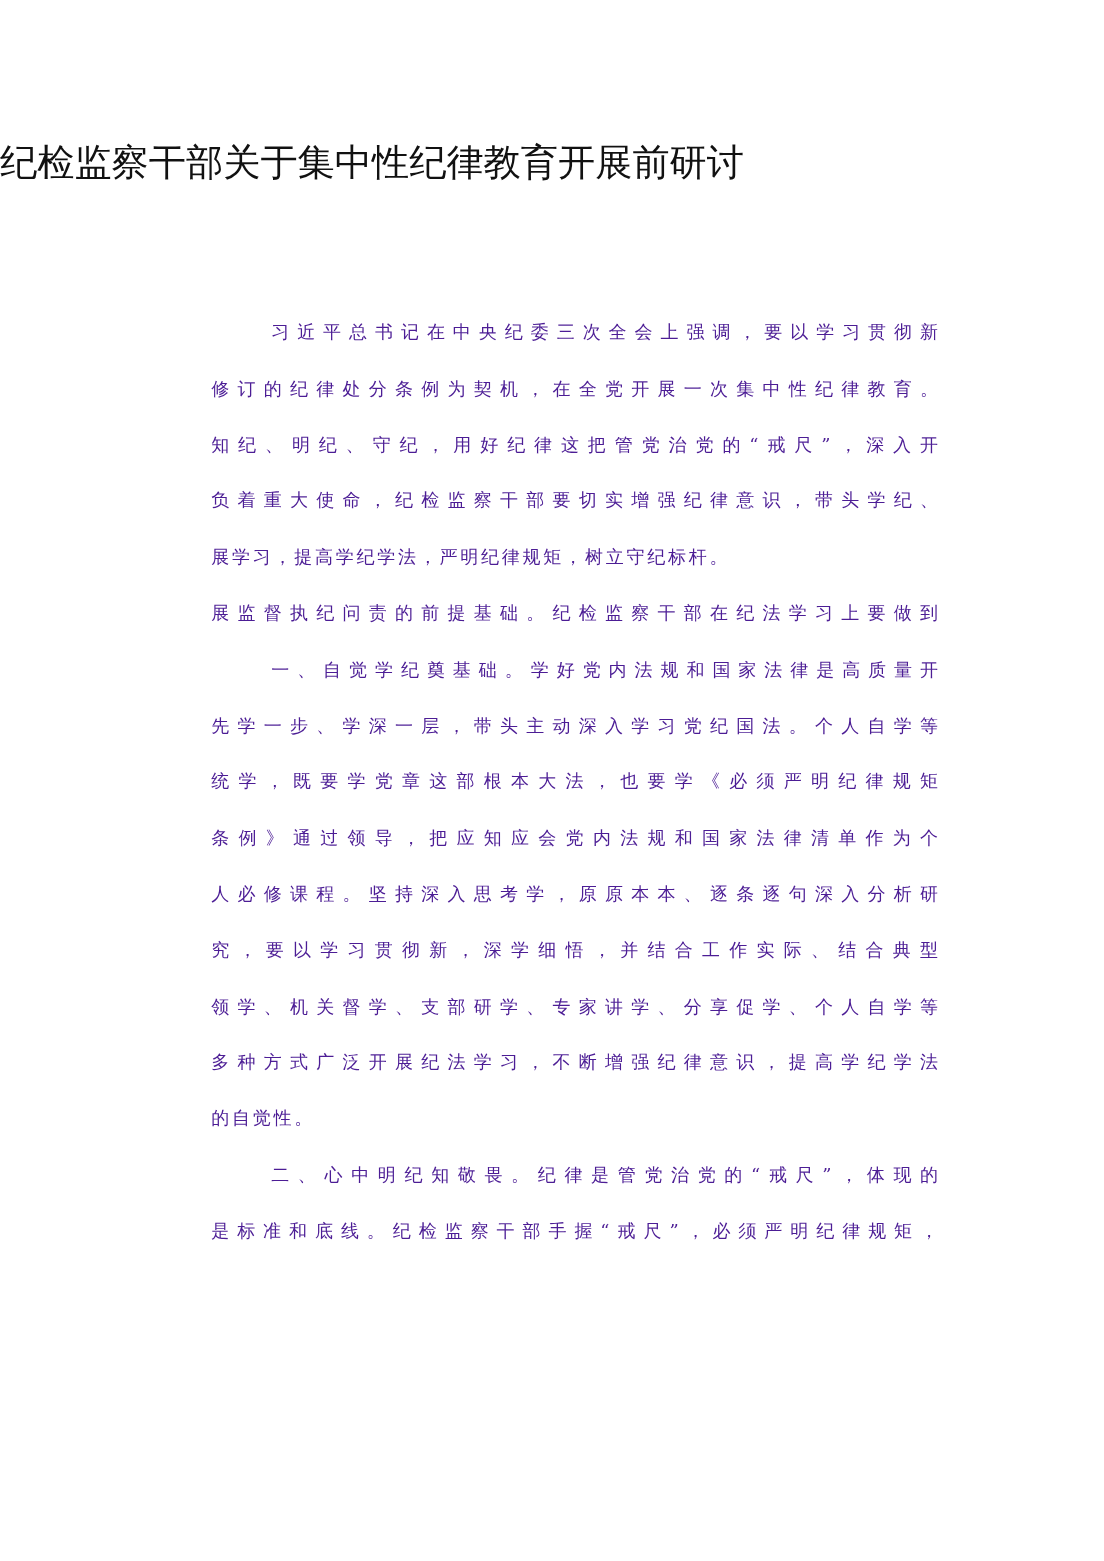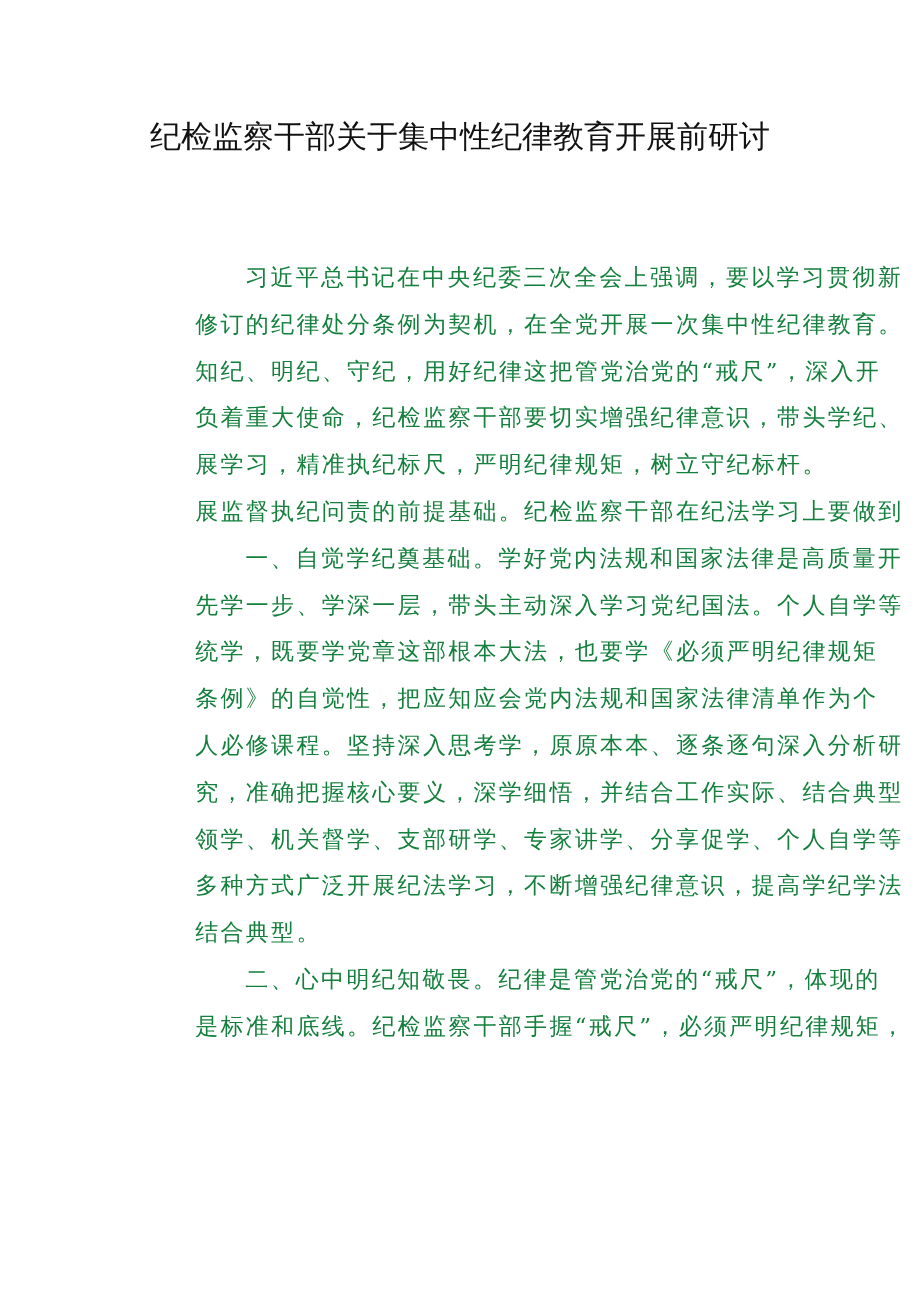--- a/index.html
+++ b/index.html
@@ -19,42 +19,41 @@
     left: 0;
     top: 0;
     width: 920px;
     height: 1301px;
     background: #ffffff;
   }
   .title {
     position: absolute;
     left: 0;
     width: 920px;
-    text-align: center;
     font-family: "DejaVu Sans", "Liberation Sans", sans-serif;
     font-size: 31px;
     line-height: 48px;
     color: #111111;
     margin: 0;
     font-weight: normal;
   }
   .title .line {
     display: block;
     white-space: nowrap;
   }
   .title-1 { top: 112px; letter-spacing: 0px; }
   .body-text {
     position: absolute;
     left: 140px;
     top: 254px;
     width: 644px;
     font-family: "DejaVu Serif", "Liberation Serif", serif;
-    font-size: 23px;
+    font-size: 15px;
     line-height: 46.8px;
-    color: #15803d;
+    color: #4c1d95;
     text-align: justify;
     text-justify: inter-character;
     letter-spacing: 2.3px;
   }
   .para {
     margin: 0;
     text-indent: 2.4em;
   }
   .ln {
     display: block;
@@ -78,34 +77,34 @@
     <span class="line">纪检监察干部关于集中性纪律教育开展前研讨</span>
   </h1>
 
   <div class="body-text">
 
     <div class="para">
       <span class="ln indent">习近平总书记在中央纪委三次全会上强调，要以学习贯彻新</span>
       <span class="ln">修订的纪律处分条例为契机，在全党开展一次集中性纪律教育。</span>
       <span class="ln">知纪、明纪、守纪，用好纪律这把管党治党的“戒尺”，深入开</span>
       <span class="ln">负着重大使命，纪检监察干部要切实增强纪律意识，带头学纪、</span>
-      <span class="ln last">展学习，精准执纪标尺，严明纪律规矩，树立守纪标杆。</span>
+      <span class="ln last">展学习，提高学纪学法，严明纪律规矩，树立守纪标杆。</span>
     </div>
 
     <div class="para">
       <span class="ln">展监督执纪问责的前提基础。纪检监察干部在纪法学习上要做到</span>
       <span class="ln indent">一、自觉学纪奠基础。学好党内法规和国家法律是高质量开</span>
       <span class="ln">先学一步、学深一层，带头主动深入学习党纪国法。个人自学等</span>
       <span class="ln">统学，既要学党章这部根本大法，也要学《必须严明纪律规矩</span>
-      <span class="ln">条例》的自觉性，把应知应会党内法规和国家法律清单作为个</span>
+      <span class="ln">条例》通过领导，把应知应会党内法规和国家法律清单作为个</span>
       <span class="ln">人必修课程。坚持深入思考学，原原本本、逐条逐句深入分析研</span>
-      <span class="ln">究，准确把握核心要义，深学细悟，并结合工作实际、结合典型</span>
+      <span class="ln">究，要以学习贯彻新，深学细悟，并结合工作实际、结合典型</span>
       <span class="ln">领学、机关督学、支部研学、专家讲学、分享促学、个人自学等</span>
       <span class="ln">多种方式广泛开展纪法学习，不断增强纪律意识，提高学纪学法</span>
-      <span class="ln last">结合典型。</span>
+      <span class="ln last">的自觉性。</span>
     </div>
 
     <div class="para">
       <span class="ln indent">二、心中明纪知敬畏。纪律是管党治党的“戒尺”，体现的</span>
       <span class="ln">是标准和底线。纪检监察干部手握“戒尺”，必须严明纪律规矩，</span>
     </div>
 
   </div>
 </div>
 

